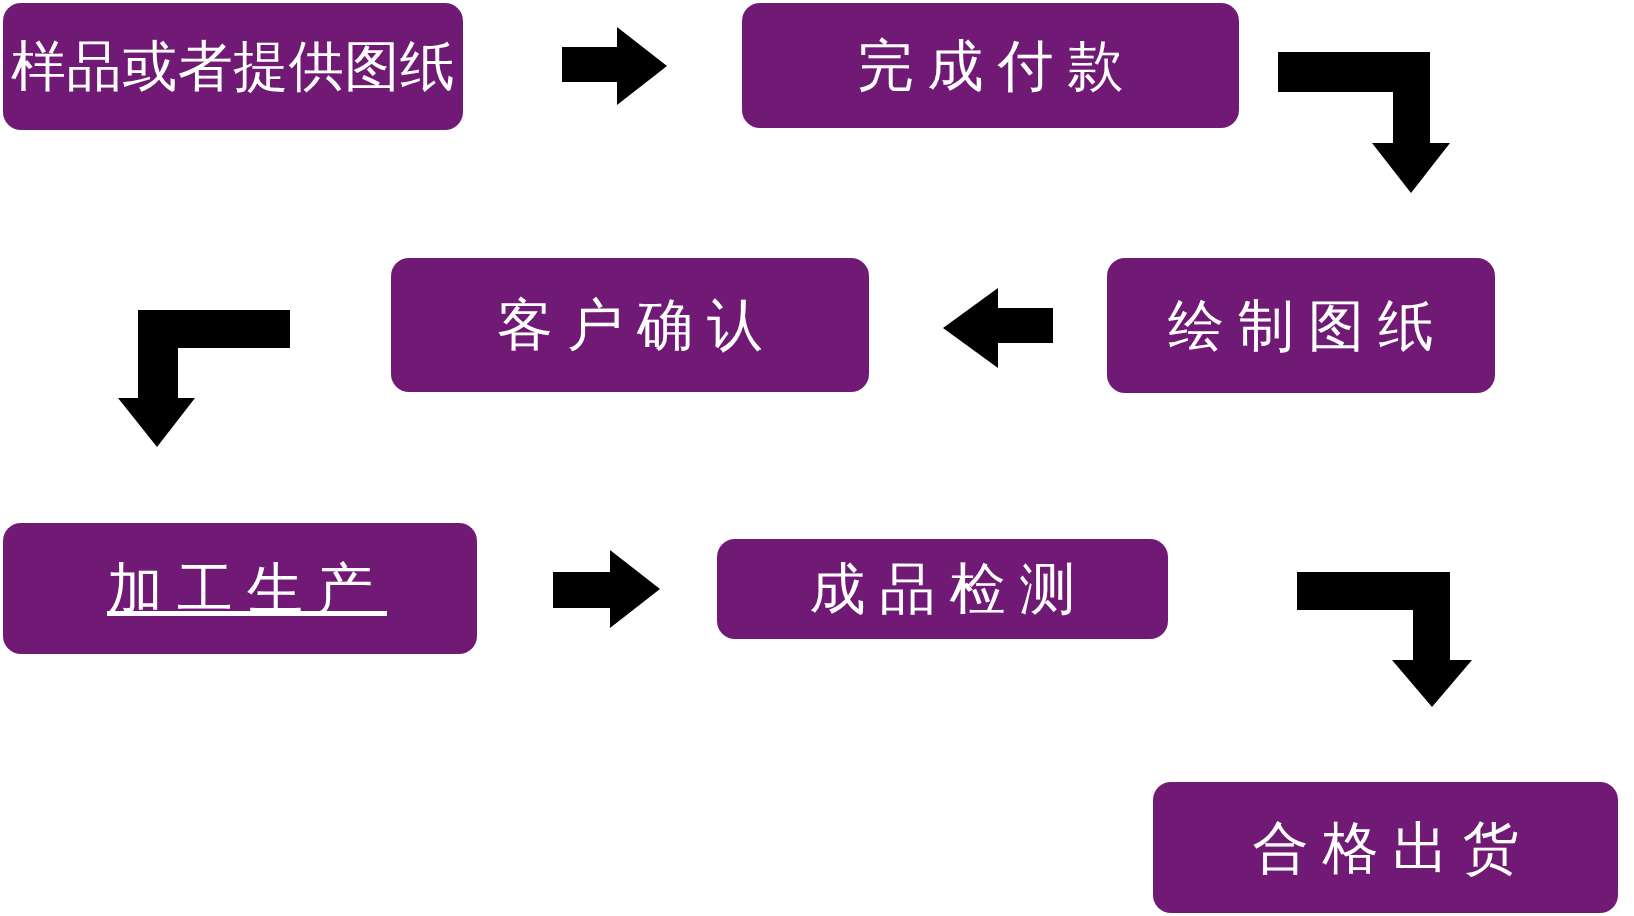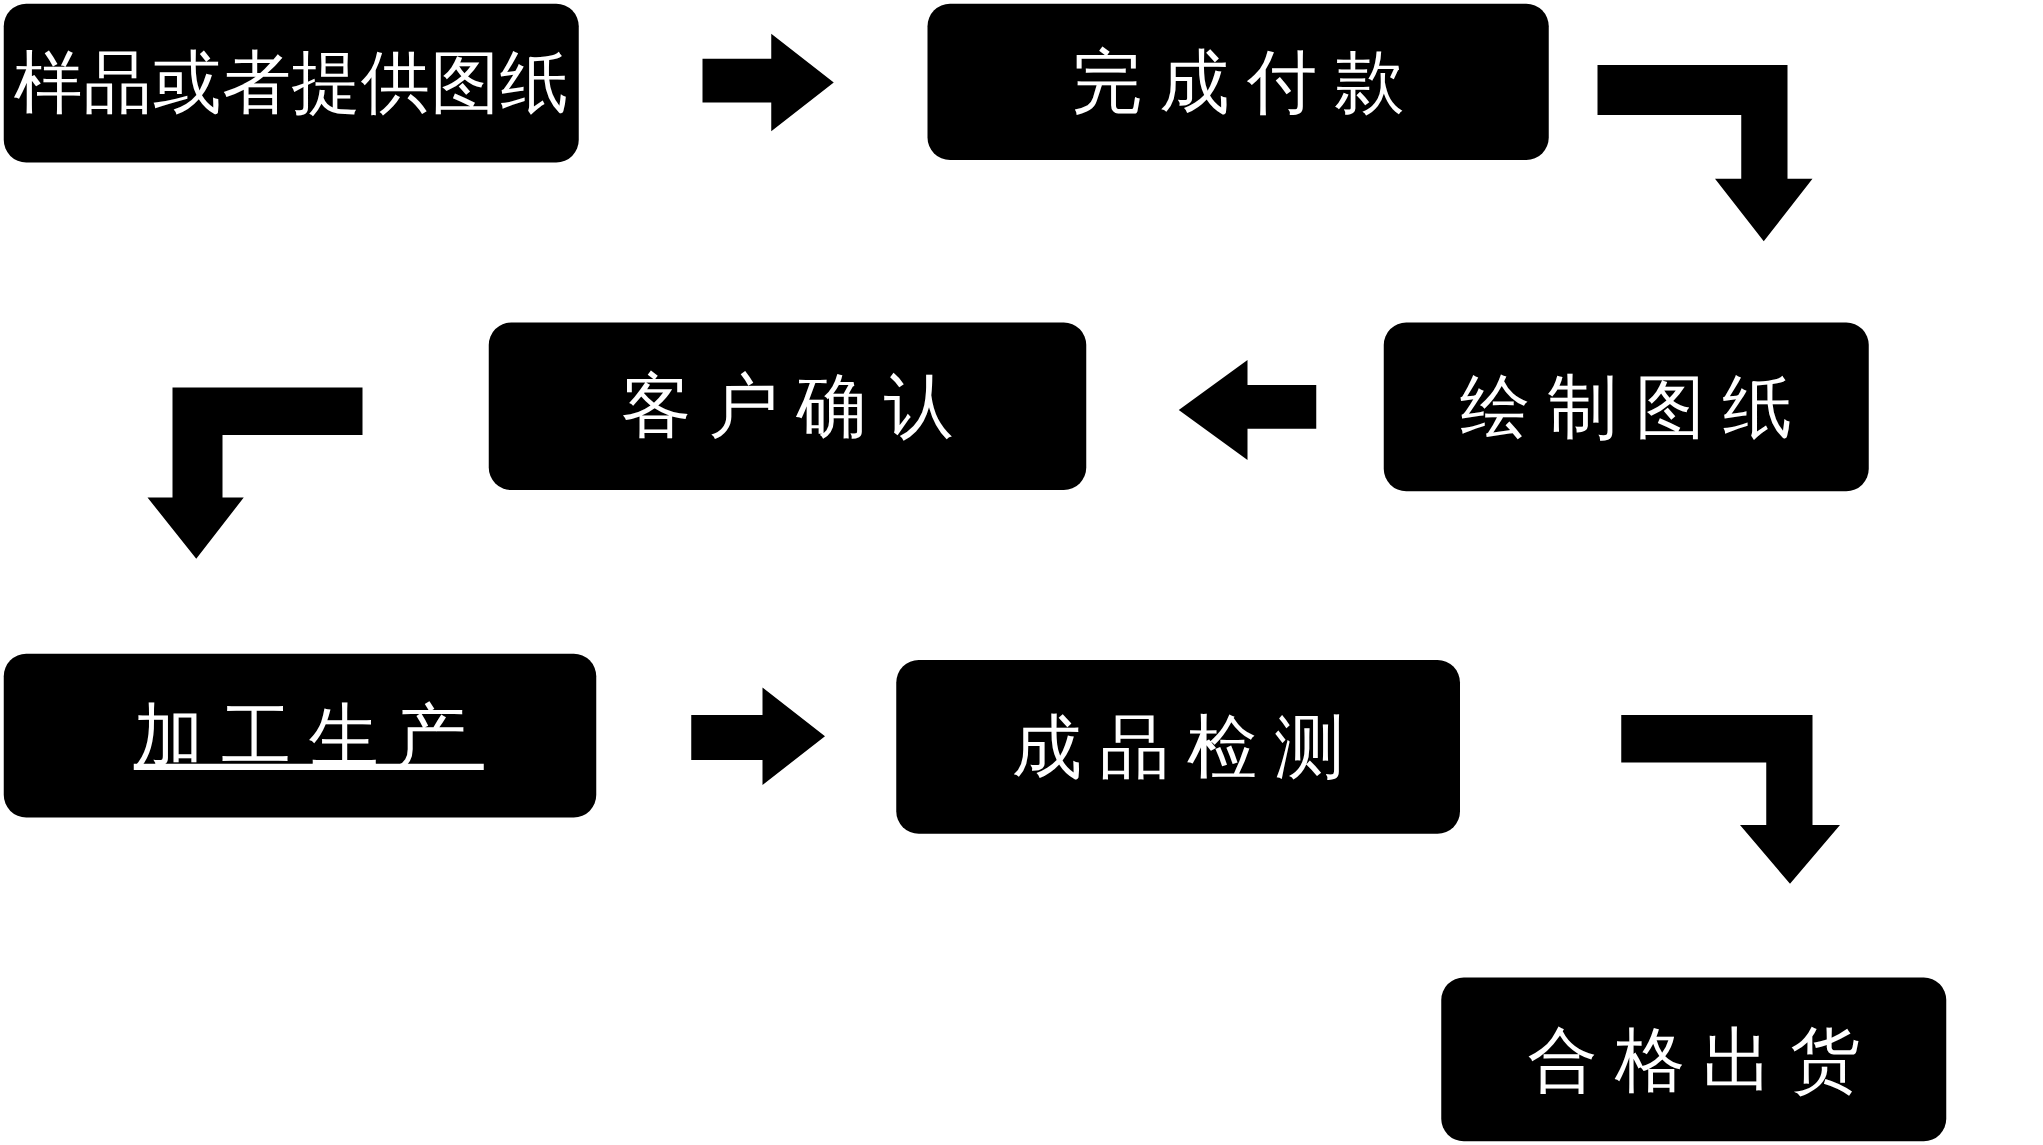--- a/index.html
+++ b/index.html
@@ -10,21 +10,21 @@
   #canvas {
     position: relative;
     width: 1634px;
     height: 916px;
     background: #ffffff;
     overflow: hidden;
     font-family: "Liberation Sans", sans-serif;
   }
   .node {
     position: absolute;
-    background: #000000;
+    background: #701a75;
     border-radius: 18px;
     color: #ffffff;
     display: flex;
     align-items: center;
     justify-content: center;
     font-size: 56px;
     line-height: 1;
   }
   .node .lbl {
     letter-spacing: 0.25em;
@@ -36,22 +36,22 @@
   }
   .node.tight .lbl {
     letter-spacing: 0.01em;
     margin-right: -0.01em;
   }
   #node-sample  { left: 3px;    top: 3px;   width: 460px; height: 127px; }
   #node-payment { left: 742px;  top: 3px;   width: 497px; height: 125px; }
   #node-draw    { left: 1107px; top: 258px; width: 388px; height: 135px; }
   #node-confirm { left: 391px;  top: 258px; width: 478px; height: 134px; }
   #node-process { left: 3px;    top: 523px; width: 474px; height: 131px; text-decoration: underline; }
-  #node-inspect { left: 717px;  top: 528px; width: 451px; height: 139px; }
-  #node-ship    { left: 1153px; top: 782px; width: 404px; height: 131px; }
+  #node-inspect { left: 717px;  top: 539px; width: 451px; height: 100px; }
+  #node-ship    { left: 1153px; top: 782px; width: 465px; height: 131px; }
   #arrow-layer {
     position: absolute;
     left: 0;
     top: 0;
     pointer-events: none;
   }
   #arrow-layer polygon {
     fill: #000000;
     stroke: none;
   }

